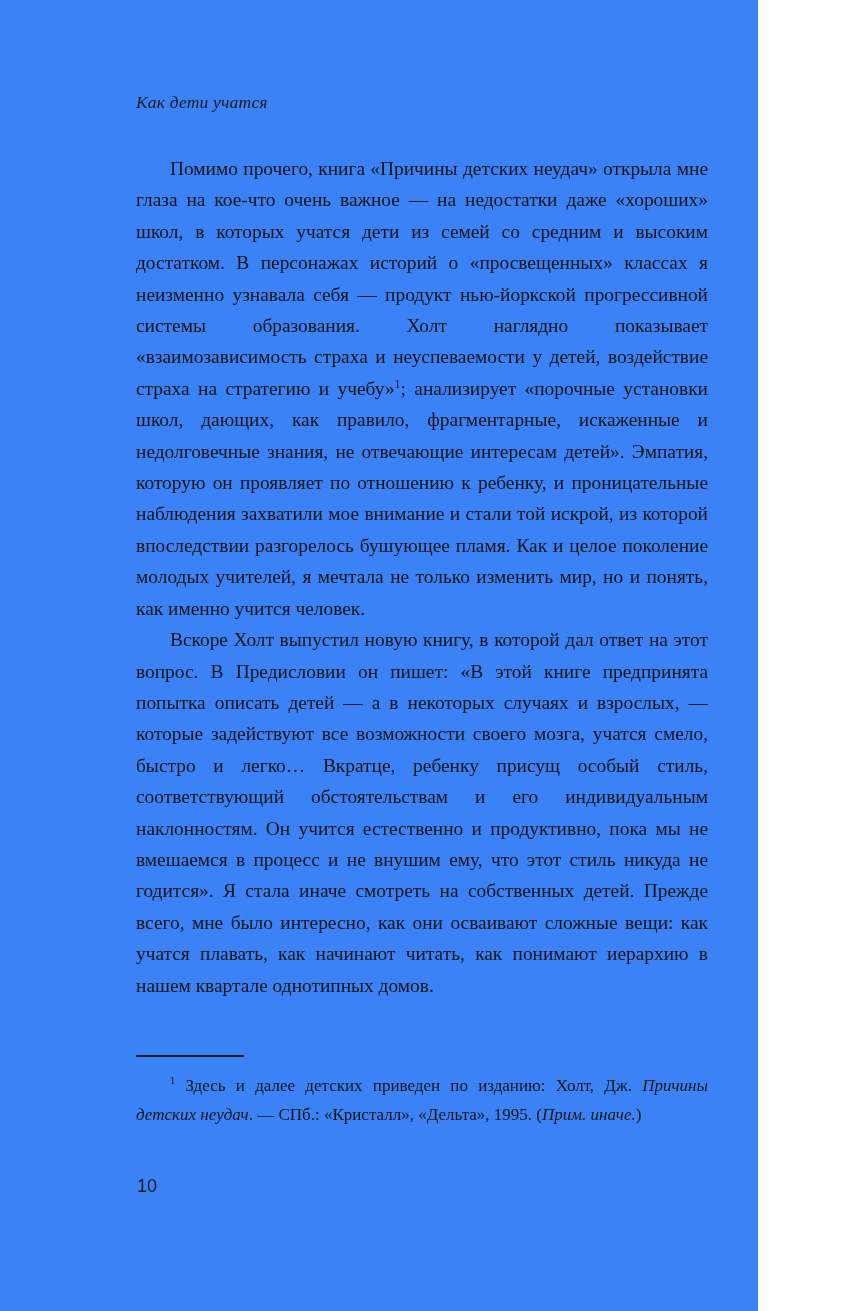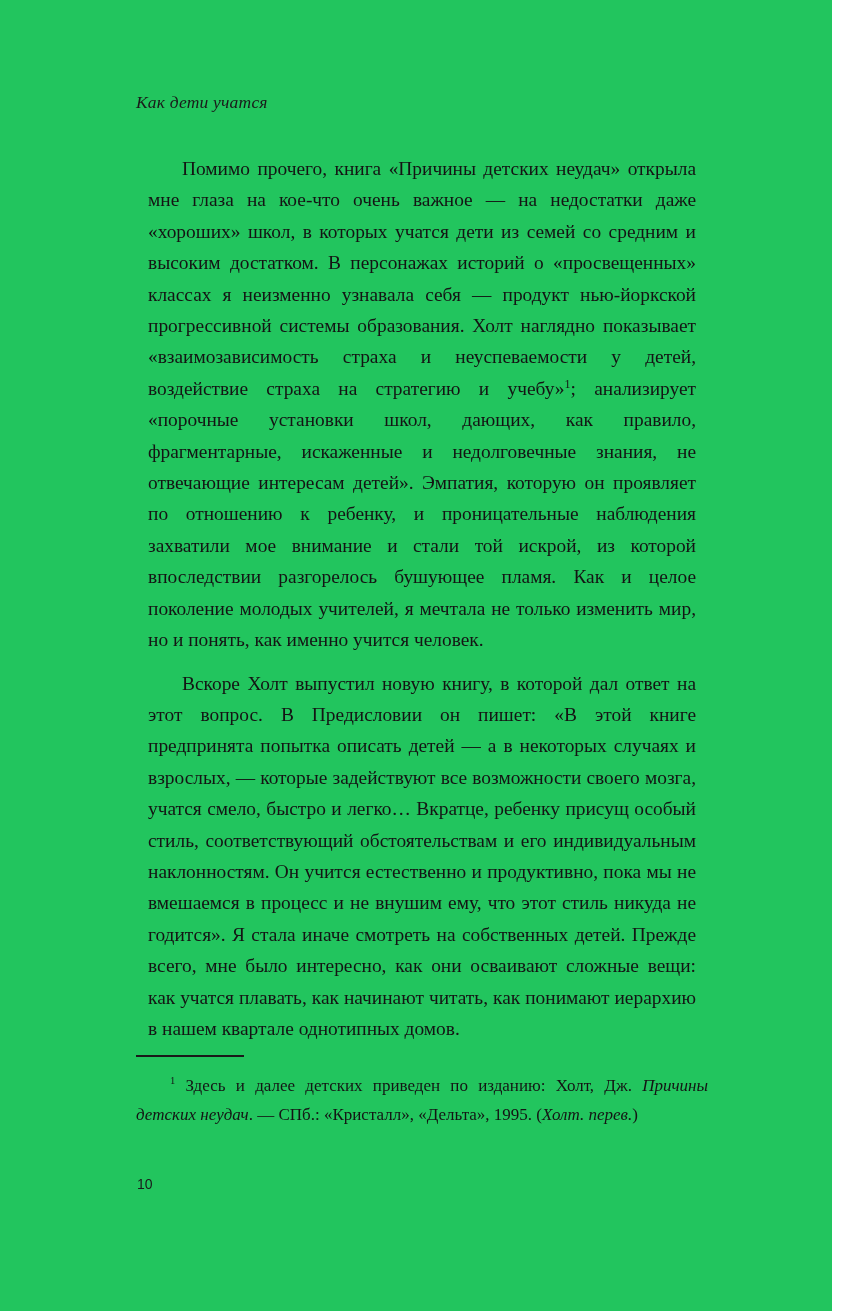--- a/index.html
+++ b/index.html
@@ -2,44 +2,44 @@
 <html><head>
 <meta charset="utf-8">
 <style>
   html, body {
     margin: 0;
     padding: 0;
     background: #ffffff;
   }
   .page {
     position: relative;
-    width: 832px;
+    width: 758px;
     height: 1311px;
-    background: #22c55e;
+    background: #3b82f6;
     font-family: "Liberation Serif", serif;
     color: #1a1a1a;
     box-sizing: border-box;
     overflow: hidden;
   }
   .content {
     position: absolute;
     left: 136px;
     top: 92px;
     width: 572px;
   }
   .running-head {
     font-style: italic;
     font-size: 17.5px;
     letter-spacing: 0.2px;
     color: #1a1a1a;
     margin: 0 0 40px 0;
     font-family: "Liberation Serif", serif;
   }
   .body-text p {
-    margin: 12px;
+    margin: 0;
     font-size: 19.4px;
     line-height: 31.4px;
     text-align: justify;
     text-justify: inter-word;
     text-indent: 34px;
     hyphens: manual;
     color: #141414;
   }
   .body-text p + p {
     margin-top: 0;
@@ -69,21 +69,21 @@
     text-indent: 34px;
     color: #141414;
   }
   .footnote-area .it {
     font-style: italic;
   }
   .folio {
     position: absolute;
     left: 137px;
     top: 1176px;
-    font-size: 14px;
+    font-size: 18px;
     font-family: "Liberation Sans", sans-serif;
     color: #1a1a1a;
     text-align: right;
   }
 </style>
 </head>
 <body>
 
 <div class="page">
 
@@ -91,18 +91,18 @@
     <div class="running-head">Как дети учатся</div>
 
     <div class="body-text">
       <p><span>Помимо прочего, книга «Причины детских неудач» открыла мне глаза на кое-что очень важное — на недостатки даже «хороших» школ, в которых учатся дети из семей со средним и высоким достатком. В персонажах историй о «просвещенных» классах я неизменно узнавала себя — продукт нью-йоркской прогрессивной системы образования. Холт наглядно показывает «взаимозависимость страха и неуспеваемости у детей, воздействие страха на стратегию и учебу»</span><sup>1</sup><span>; анализирует «порочные установки школ, дающих, как правило, фрагментарные, искаженные и недолговечные знания, не отвечающие интересам детей». Эмпатия, которую он проявляет по отношению к ребенку, и проницательные наблюдения захватили мое внимание и стали той искрой, из которой впоследствии разгорелось бушующее пламя. Как и целое поколение молодых учителей, я мечтала не только изменить мир, но и понять, как именно учится человек.</span></p>
       <p>Вскоре Холт выпустил новую книгу, в которой дал ответ на этот вопрос. В Предисловии он пишет: «В этой книге предпринята попытка описать детей — а в некоторых случаях и взрослых, — которые задействуют все возможности своего мозга, учатся смело, быстро и легко… Вкратце, ребенку присущ особый стиль, соответствующий обстоятельствам и его индивидуальным наклонностям. Он учится естественно и продуктивно, пока мы не вмешаемся в процесс и не внушим ему, что этот стиль никуда не годится». Я стала иначе смотреть на собственных детей. Прежде всего, мне было интересно, как они осваивают сложные вещи: как учатся плавать, как начинают читать, как понимают иерархию в нашем квартале однотипных домов.</p>
     </div>
   </div>
 
   <div class="footnote-area">
     <div class="footnote-rule"></div>
-    <p><sup>1</sup> <span>Здесь и далее детских приведен по изданию: Холт, Дж. </span><span class="it">Причины детских неудач</span><span>. — СПб.: «Кристалл», «Дельта», 1995. (</span><span class="it">Холт. перев.</span><span>)</span></p>
+    <p><sup>1</sup> <span>Здесь и далее детских приведен по изданию: Холт, Дж. </span><span class="it">Причины детских неудач</span><span>. — СПб.: «Кристалл», «Дельта», 1995. (</span><span class="it">Прим. иначе.</span><span>)</span></p>
   </div>
 
   <div class="folio">10</div>
 
 </div>
 
 </body></html>

